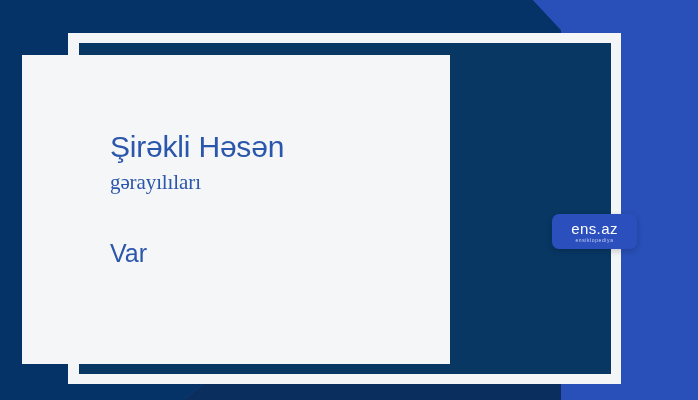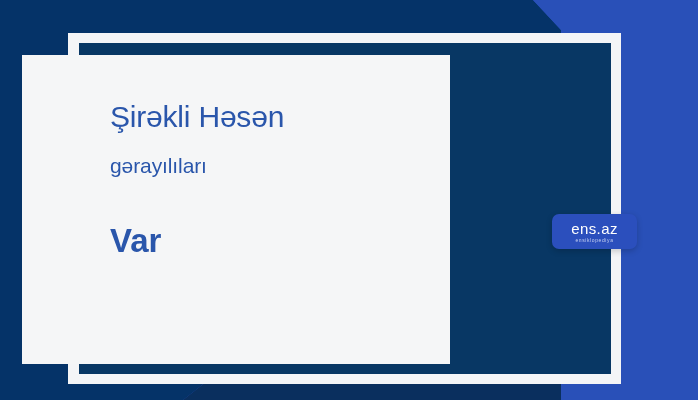--- a/index.html
+++ b/index.html
@@ -53,44 +53,45 @@
     left: 22px;
     top: 55px;
     width: 428px;
     height: 309px;
     background: #f5f6f7;
   }
 
   .panel-text {
     position: absolute;
     left: 88px;
-    top: 46px;
+    top: 76px;
     width: 330px;
   }
   .title-line {
     color: #2a56ab;
     font-size: 30px;
     font-weight: 400;
     line-height: 1.08;
     letter-spacing: -0.2px;
     white-space: nowrap;
   }
   .subtitle-line {
     color: #2a56ab;
     font-size: 21px;
     font-weight: 400;
     line-height: 1.2;
     letter-spacing: -0.1px;
-    margin-top: 20px;
+    margin-top: 7px;
     white-space: nowrap;
+    font-family: Liberation Serif, serif;
   }
   .body-line {
     color: #2a56ab;
-    font-size: 33px;
-    font-weight: 700;
+    font-size: 25px;
+    font-weight: 400;
     line-height: 1.2;
     margin-top: 42px;
     white-space: nowrap;
   }
 
   
   .logo-badge {
     position: absolute;
     left: 552px;
     top: 194px;

